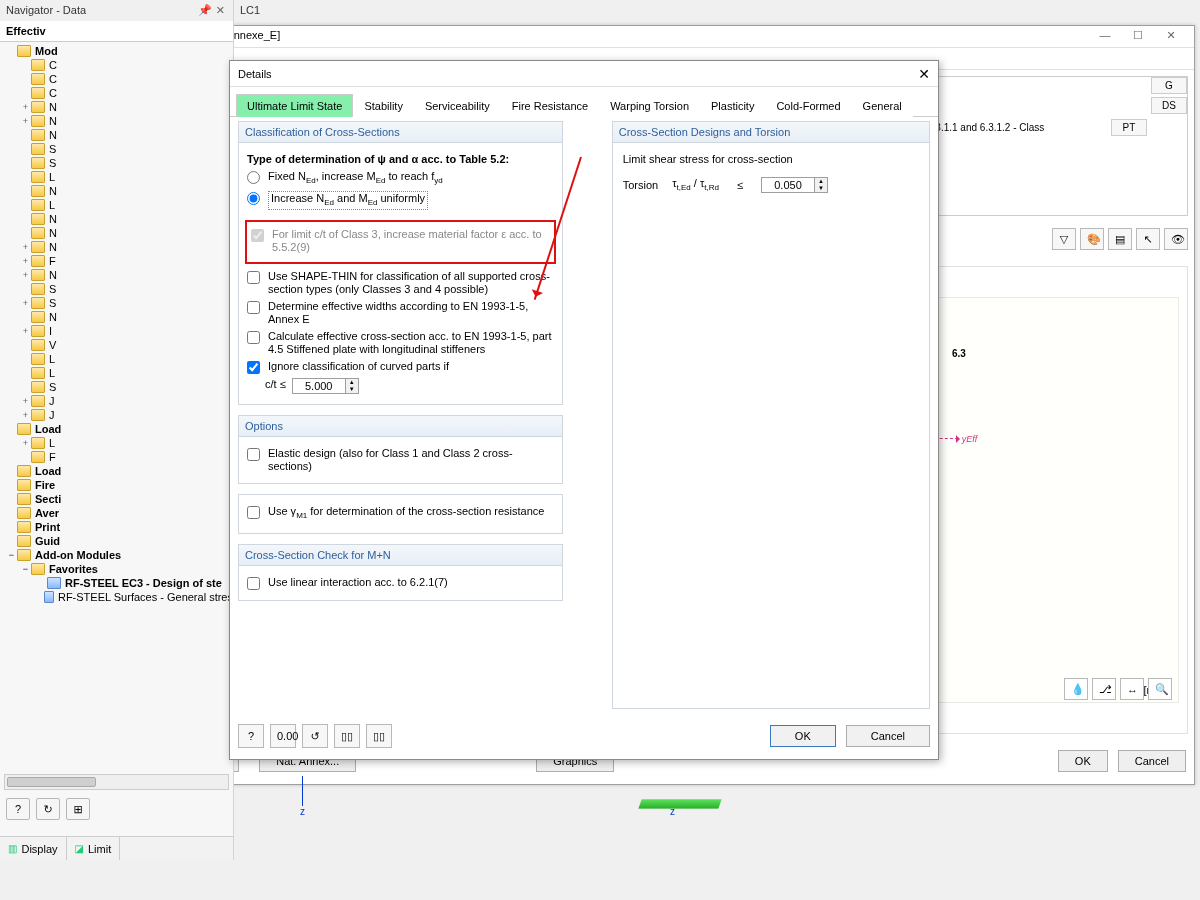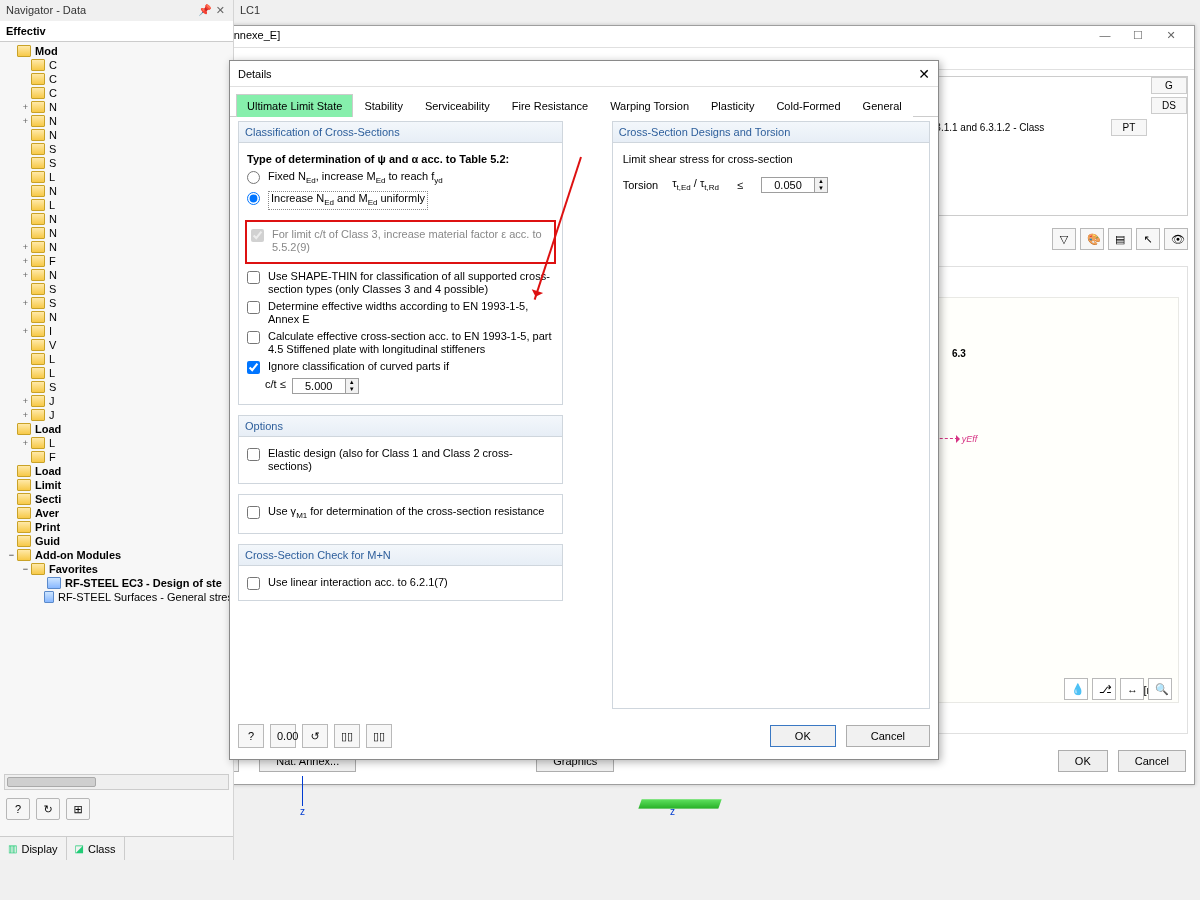--- a/index.html
+++ b/index.html
@@ -398,21 +398,21 @@
         <span>F</span>
       </div>
       <div class="tree-row lvl1 bold">
         <span class="exp"></span>
         <span class="fld"></span>
         <span>Load</span>
       </div>
       <div class="tree-row lvl1 bold">
         <span class="exp"></span>
         <span class="fld"></span>
-        <span>Limit</span>
+        <span>Fire</span>
       </div>
       <div class="tree-row lvl1 bold">
         <span class="exp"></span>
         <span class="fld"></span>
         <span>Secti</span>
       </div>
       <div class="tree-row lvl1 bold">
         <span class="exp"></span>
         <span class="fld"></span>
         <span>Aver</span>
@@ -456,21 +456,21 @@
     <button>↻</button>
     <button>⊞</button>
   </div>
   <div class="nav-bottom-tabs">
     <div>
         <span class="ico">▥</span>
         <span>Display</span>
       </div>
     <div>
         <span class="ico">◪</span>
-        <span>Class</span>
+        <span>Limit</span>
       </div>
   </div>
 </div>
 
 <div class="dlg">
   <div class="dlg-title">
     <span>Details</span>
     <span class="close">✕</span>
   </div>
   <div class="dlg-tabs">

